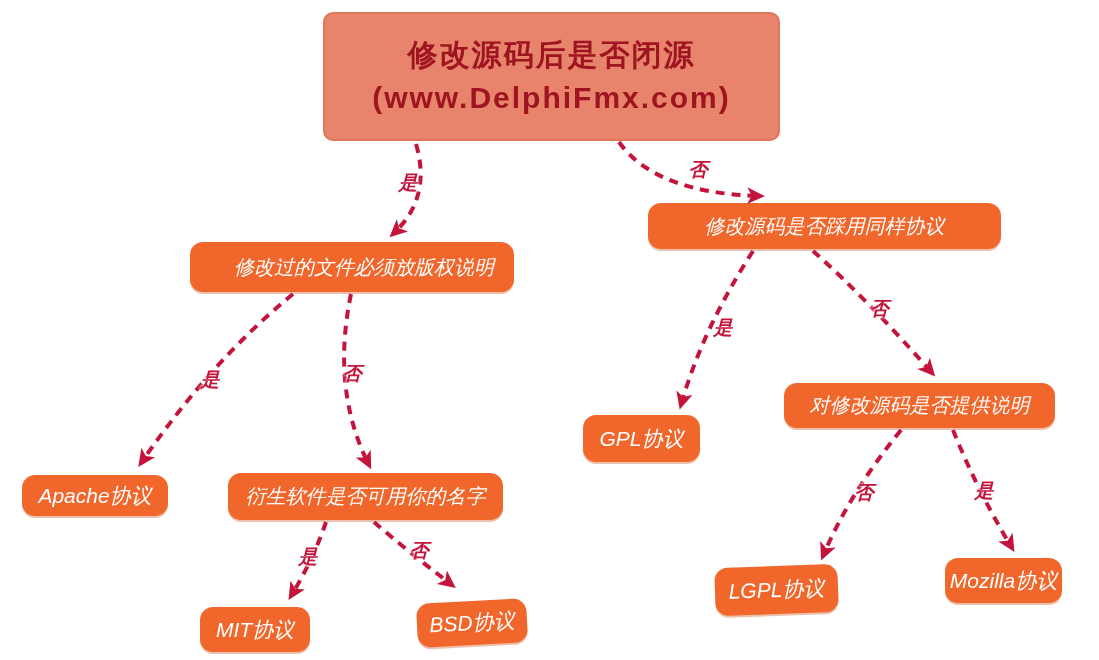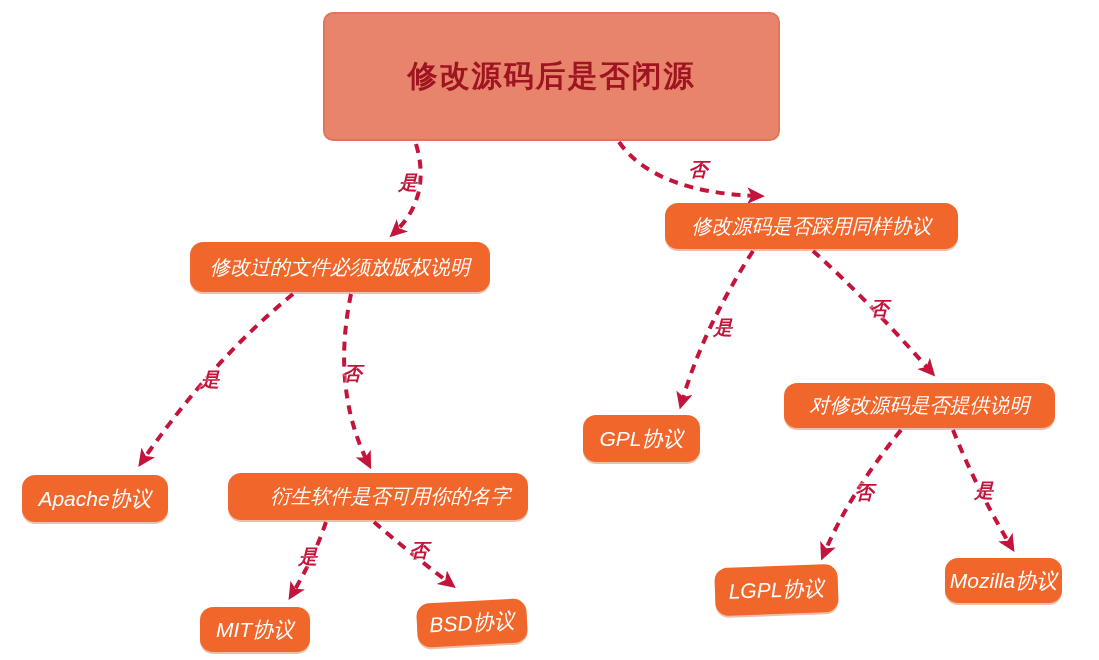--- a/index.html
+++ b/index.html
@@ -28,24 +28,24 @@
     display:flex;flex-direction:column;align-items:center;justify-content:center;
     color:var(--root-text,#9E1421);font-weight:bold;font-size:30px;line-height:1.42;
     letter-spacing:2px;text-align:center;
   }
   .edge-label{
     position:absolute;transform:translate(-50%,-50%);
     color:var(--edge,#C4143C);font-style:italic;font-size:19px;font-weight:bold;
     text-shadow:0 0 3px #fff,0 0 3px #fff;white-space:nowrap;
   }
   
-  #n-copyright {left:190px;top:242px;width:300px;height:50px;}
-  #n-samelicense{left:665px;top:203px;width:293px;height:46px;font-family:Liberation Mono, monospace;}
-  #n-apache    {left:22px; top:475px;width:146px;height:47px;}
-  #n-derivative{left:228px;top:473px;width:275px;height:47px;padding-left:25px;}
+  #n-copyright {left:190px;top:242px;width:300px;height:50px;padding-left:24px;}
+  #n-samelicense{left:648px;top:203px;width:353px;height:46px;font-family:Liberation Mono, monospace;}
+  #n-apache    {left:22px; top:475px;width:146px;height:41px;}
+  #n-derivative{left:228px;top:473px;width:275px;height:47px;}
   #n-gpl       {left:583px;top:415px;width:117px;height:47px;font-style:italic;}
   #n-explain   {left:784px;top:383px;width:271px;height:45px;}
   #n-mit       {left:200px;top:607px;width:110px;height:45px;}
   #n-bsd       {left:417px;top:601px;width:110px;height:44px;transform:rotate(-3deg);}
   #n-lgpl      {left:715px;top:566px;width:123px;height:48px;transform:rotate(-2deg);}
   #n-mozilla   {left:945px;top:558px;width:117px;height:45px;}
   
   #el-root-copyright   {left:408px;top:183px;}
   #el-root-samelicense {left:698px;top:170px;}
   #el-copyright-apache {left:210px;top:380px;}
@@ -75,20 +75,21 @@
     <path class="edge" d="M 326,522 Q 314,558 291,596" marker-end="url(#arrow)"></path>
     <path class="edge" d="M 374,522 Q 406,550 452,585" marker-end="url(#arrow)"></path>
     <path class="edge" d="M 753,251 Q 702,330 681,405" marker-end="url(#arrow)"></path>
     <path class="edge" d="M 813,251 Q 868,300 932,373" marker-end="url(#arrow)"></path>
     <path class="edge" d="M 901,430 Q 849,494 823,556" marker-end="url(#arrow)"></path>
     <path class="edge" d="M 953,430 Q 977,490 1012,548" marker-end="url(#arrow)"></path>
   </svg>
 
   <div class="root-node">
     <div>修改源码后是否闭源</div>
+    <div>(www.DelphiFmx.com)</div>
   </div>
 
   <div class="node" id="n-copyright">修改过的文件必须放版权说明</div>
   <div class="node" id="n-samelicense">修改源码是否踩用同样协议</div>
   <div class="node leaf" id="n-apache">Apache协议</div>
   <div class="node" id="n-derivative">衍生软件是否可用你的名字</div>
   <div class="node leaf" id="n-gpl">GPL协议</div>
   <div class="node" id="n-explain">对修改源码是否提供说明</div>
   <div class="node leaf" id="n-mit">MIT协议</div>
   <div class="node leaf" id="n-bsd">BSD协议</div>

